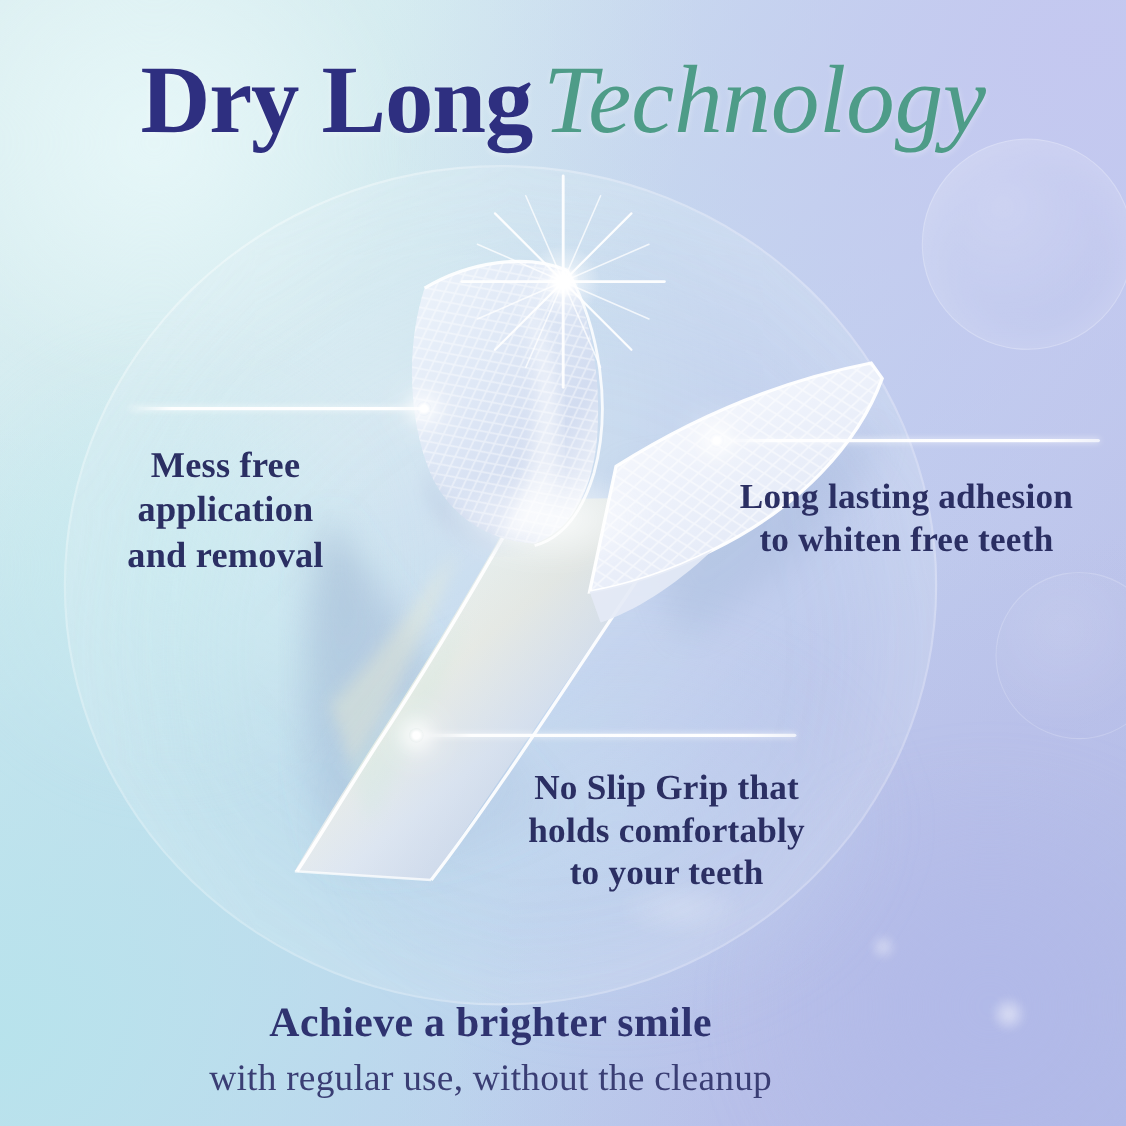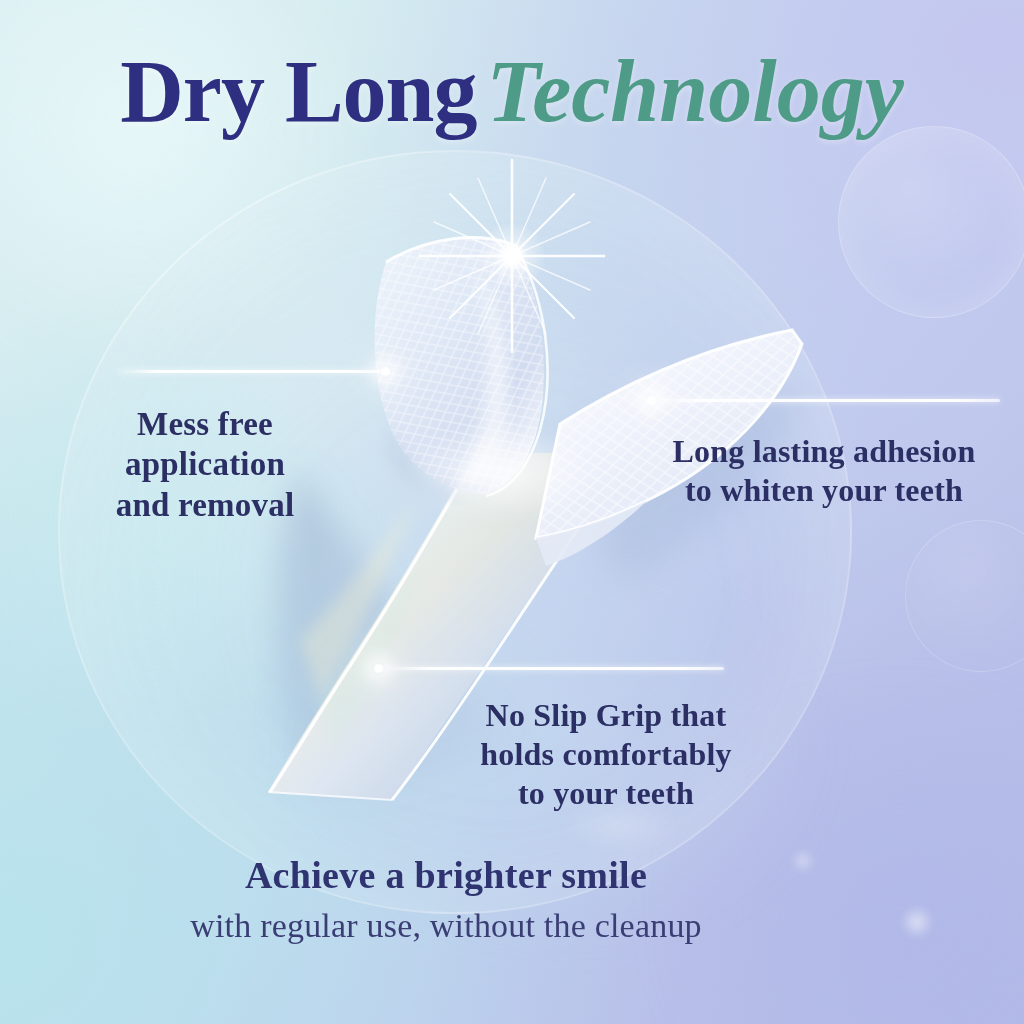--- a/index.html
+++ b/index.html
@@ -58,21 +58,21 @@
   #headline{
     position:absolute;left:0;top:48px;width:1024px;text-align:center;
     white-space:nowrap;line-height:1;
   }
   .hl-bold{
     font-size:88px;font-weight:700;letter-spacing:-1px;
     color:#2e2f80;
     text-shadow:0 2px 6px rgba(255,255,255,.40);
   }
   .hl-italic{
-    font-size:88px;font-style:italic;font-weight:700;letter-spacing:0px;
+    font-size:88px;font-style:italic;font-weight:400;letter-spacing:0px;
     color:#4e9c88;
     text-shadow:0 2px 6px rgba(255,255,255,.35);
     margin-left:10px;
   }
 
   
   #product{position:absolute;left:0;top:0;width:1024px;height:1024px;pointer-events:none;}
 
   
   .leader{
@@ -97,21 +97,21 @@
   .callout{
     position:absolute;color:#2b2f63;font-weight:700;
     line-height:1.22;letter-spacing:.2px;
   }
   #callout-left{left:40px;top:404px;width:330px;text-align:center;font-size:33px;}
   #callout-right{left:624px;top:432px;width:400px;text-align:center;font-size:32px;}
   #callout-bottom{left:404px;top:696px;width:404px;text-align:center;font-size:32px;}
   .callout .ln{display:block;}
 
   
-  #tagline{position:absolute;left:0;top:853px;width:892px;text-align:center;color:#35386e;}
+  #tagline{position:absolute;left:0;top:908px;width:892px;text-align:center;color:#35386e;}
   #tagline-primary{font-size:38px;font-weight:700;letter-spacing:.3px;line-height:1.2;color:#2f3370;}
   #tagline-secondary{font-size:34px;font-weight:400;letter-spacing:.2px;line-height:1.25;margin-top:6px;color:#3a3e74;text-align:center;}
 </style>
 </head>
 <body>
 
 <div id="stage">
 
   <div class="blob" id="blob-tl"></div>
   <div class="blob" id="blob-ml"></div>
@@ -263,21 +263,21 @@
   <div class="dot" id="dot-bottom"></div>
 
   <div class="callout" id="callout-left">
     <span class="ln">Mess free</span>
     <span class="ln">application</span>
     <span class="ln">and removal</span>
   </div>
 
   <div class="callout" id="callout-right">
     <span class="ln">Long lasting adhesion</span>
-    <span class="ln">to whiten your teeth</span>
+    <span class="ln">to whiten free teeth</span>
   </div>
 
   <div class="callout" id="callout-bottom">
     <span class="ln">No Slip Grip that</span>
     <span class="ln">holds comfortably</span>
     <span class="ln">to your teeth</span>
   </div>
 
   <div id="tagline">
     <div id="tagline-primary">Achieve a brighter smile</div>

